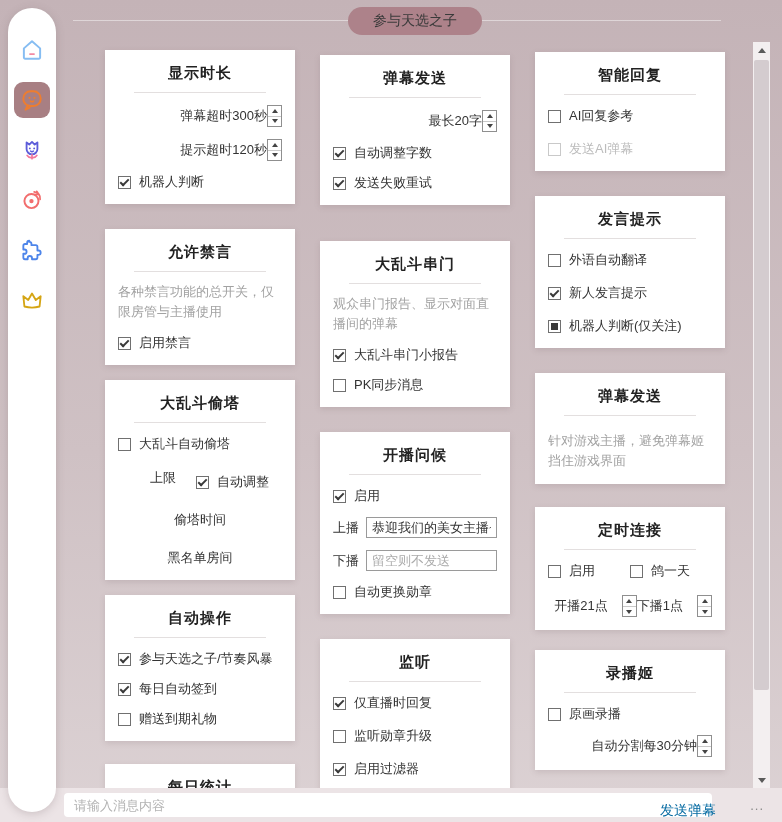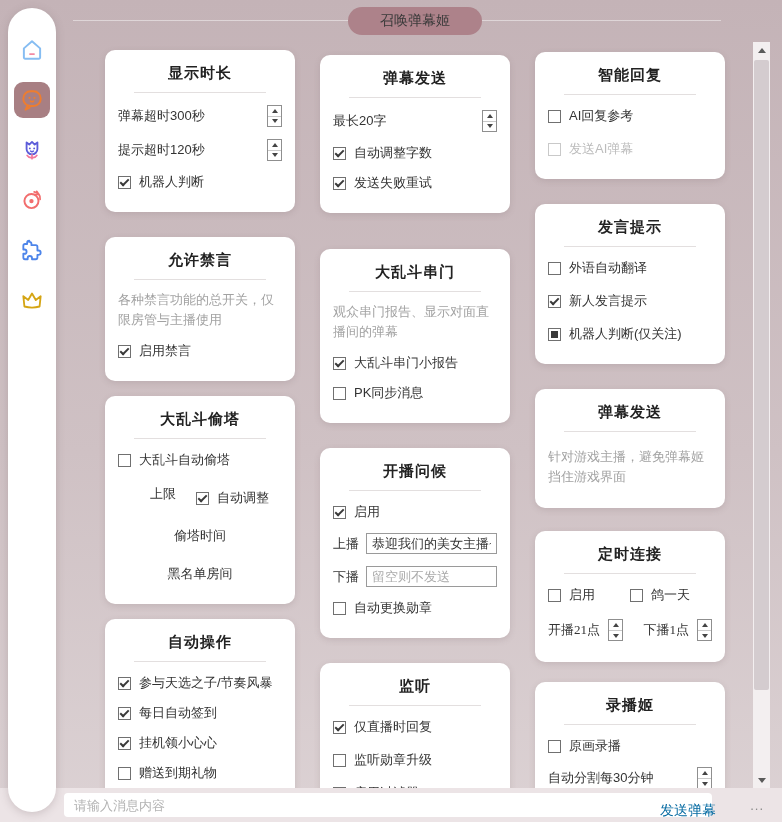--- a/index.html
+++ b/index.html
@@ -25,27 +25,27 @@
              box-shadow:0 2px 8px rgba(110,90,95,.25);
              display:flex; flex-direction:column; align-items:center;
              padding-top:24px; gap:14px; }
   .nav-item { width:36px; height:36px; border-radius:9px;
               display:flex; align-items:center; justify-content:center; cursor:pointer; }
   .nav-item.sel { background:#a87f83; }
   .nav-item svg { display:block; }
   
   .col { position:absolute; top:40px; width:190px; z-index:1; }
   .col1 { left:105px; } .col2 { left:320px; } .col3 { left:535px; }
-  .card { background:#fff; border-radius:10px; padding:12px 13px 21px;
+  .card { background:#fff; border-radius:0; padding:12px 13px 13px;
           box-shadow:0 2px 6px rgba(120,100,105,.20); }
   .card h3 { font-size:15px; font-weight:bold; text-align:center;
              letter-spacing:1px; color:#222; padding-top:2px; }
   .rule { height:1px; background:#e3dfdf; margin:9px 16px 4px; }
   .row, .chk { display:flex; align-items:center; margin-top:12px; font-size:13px; }
-  .row.between { justify-content:space-between; }
+  .row.between { justify-content:flex-end; }
   .chk { gap:8px; cursor:pointer; }
   .cb { flex:0 0 auto; width:13px; height:13px; border:1px solid #707070;
         background:#fff; display:inline-flex; align-items:center; justify-content:center; }
   .chk.on .cb::after { content:""; width:3px; height:7px; margin-top:-2px;
         border:solid #3a3a3a; border-width:0 2px 2px 0; transform:rotate(45deg); }
   .chk.mixed .cb::after { content:""; width:7px; height:7px; background:#3a3a3a; }
   .chk.disabled .cb { border-color:#c9c9c9; }
   .chk.disabled .lbl { color:#bcbcbc; }
   .desc { margin-top:10px; font-size:13px; line-height:1.55; color:#a2a2a2; }
   .ctr { text-align:center; display:block; width:100%; }
@@ -85,28 +85,28 @@
             background:transparent; font-size:14px; color:#0369a1; cursor:pointer;
             font-family:inherit; }
   .more-btn { position:absolute; right:18px; top:0; height:34px; border:none;
             background:transparent; font-size:13px; color:#8a8a8a; cursor:pointer;
             letter-spacing:1px; font-family:inherit; }
   
   .mt10{margin-top:10px}.mt12{margin-top:12px}.mt15{margin-top:15px}
   .mt20{margin-top:20px}.mt23{margin-top:23px}.mt25{margin-top:25px}.mt28{margin-top:36px}
   .indent { padding-left:32px; gap:20px;font-family:Liberation Mono, monospace; }
   .half { flex:1; }
-  .pair { display:flex; align-items:center; gap:8px;font-family:Liberation Serif, serif; }
+  .pair { display:flex; align-items:center; gap:14px; }
 </style>
 </head>
 <body>
 
 <div class="topbar">
   <div class="topline"></div>
-  <button class="summon">召唤弹幕姬</button>
+  <button class="summon">参与天选之子</button>
 </div>
 
 <div class="sidebar">
   <div class="nav-item">
     <span>
       <svg width="26" height="26" viewBox="0 0 24 24" fill="none">
         <path d="M12 4 L4.5 10.5 V19 a1 1 0 0 0 1 1 h13 a1 1 0 0 0 1-1 V10.5 Z" stroke="#86bdf2" stroke-width="1.8" stroke-linejoin="round"></path>
         <line x1="10.2" y1="15.8" x2="13.8" y2="15.8" stroke="#f28aa4" stroke-width="1.8" stroke-linecap="round"></line>
       </svg>
     </span>
@@ -218,24 +218,20 @@
   <div class="card mt15">
     <h3>自动操作</h3>
     <div class="rule"></div>
     <div class="chk on">
       <span class="cb"></span>
       <span class="lbl">参与天选之子/节奏风暴</span>
     </div>
     <div class="chk on">
       <span class="cb"></span>
       <span class="lbl">每日自动签到</span>
-    </div>
-    <div class="chk on">
-      <span class="cb"></span>
-      <span class="lbl">挂机领小心心</span>
     </div>
     <div class="chk off">
       <span class="cb"></span>
       <span class="lbl">赠送到期礼物</span>
     </div>
   </div>
 
   <div class="card mt23">
     <h3>每日统计</h3>
 

